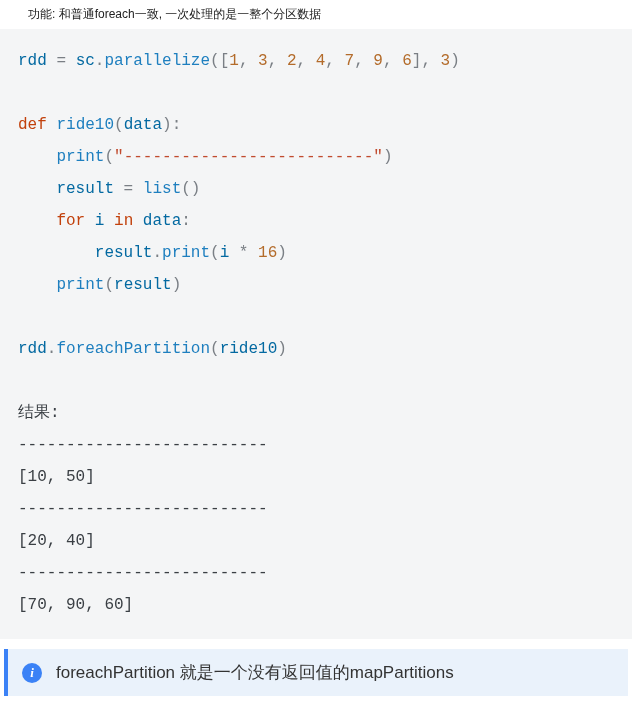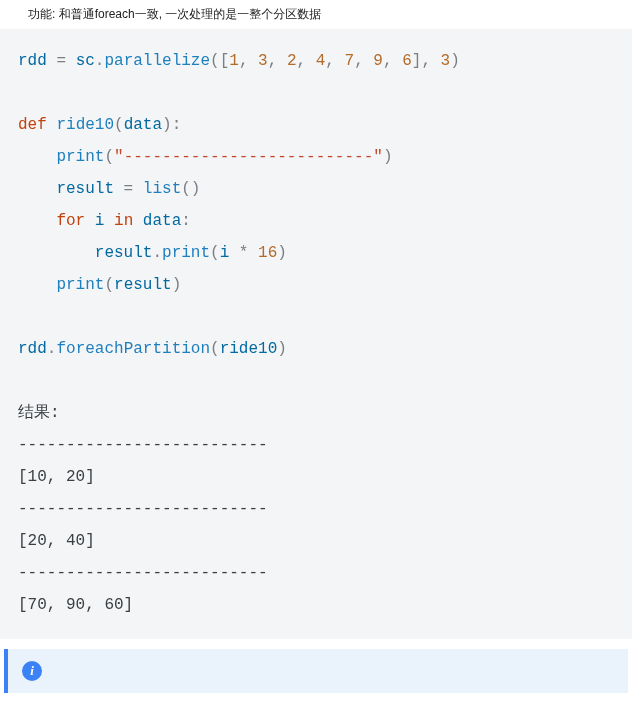--- a/index.html
+++ b/index.html
@@ -70,21 +70,22 @@
 <span><span>    </span><span class="tok-func">print</span><span class="tok-punc">(</span><span class="tok-str">"--------------------------"</span><span class="tok-punc">)</span></span>
 <span><span>    </span><span class="tok-ident">result</span><span class="tok-op"> = </span><span class="tok-func">list</span><span class="tok-punc">(</span><span class="tok-punc">)</span></span>
 <span><span>    </span><span class="tok-kw">for</span><span> </span><span class="tok-ident">i</span><span> </span><span class="tok-kw">in</span><span> </span><span class="tok-ident">data</span><span class="tok-punc">:</span></span>
 <span><span>        </span><span class="tok-ident">result</span><span class="tok-punc">.</span><span class="tok-func">print</span><span class="tok-punc">(</span><span class="tok-ident">i</span><span class="tok-op"> * </span><span class="tok-num">16</span><span class="tok-punc">)</span></span>
 <span><span>    </span><span class="tok-func">print</span><span class="tok-punc">(</span><span class="tok-ident">result</span><span class="tok-punc">)</span></span>
 
 <span><span class="tok-ident">rdd</span><span class="tok-punc">.</span><span class="tok-func">foreachPartition</span><span class="tok-punc">(</span><span class="tok-ident">ride10</span><span class="tok-punc">)</span></span>
 
 <span>结果:</span>
 <span>--------------------------</span>
-<span>[10, 20]</span>
+<span>[10, 50]</span>
 <span>--------------------------</span>
 <span>[20, 40]</span>
 <span>--------------------------</span>
 <span>[70, 90, 60]</span></div>
 
 <div class="note-box">
   <span class="info-icon">i</span>
+  <span>foreachPartition 就是一个没有返回值的mapPartitions</span>
 </div>
 
 </body></html>

